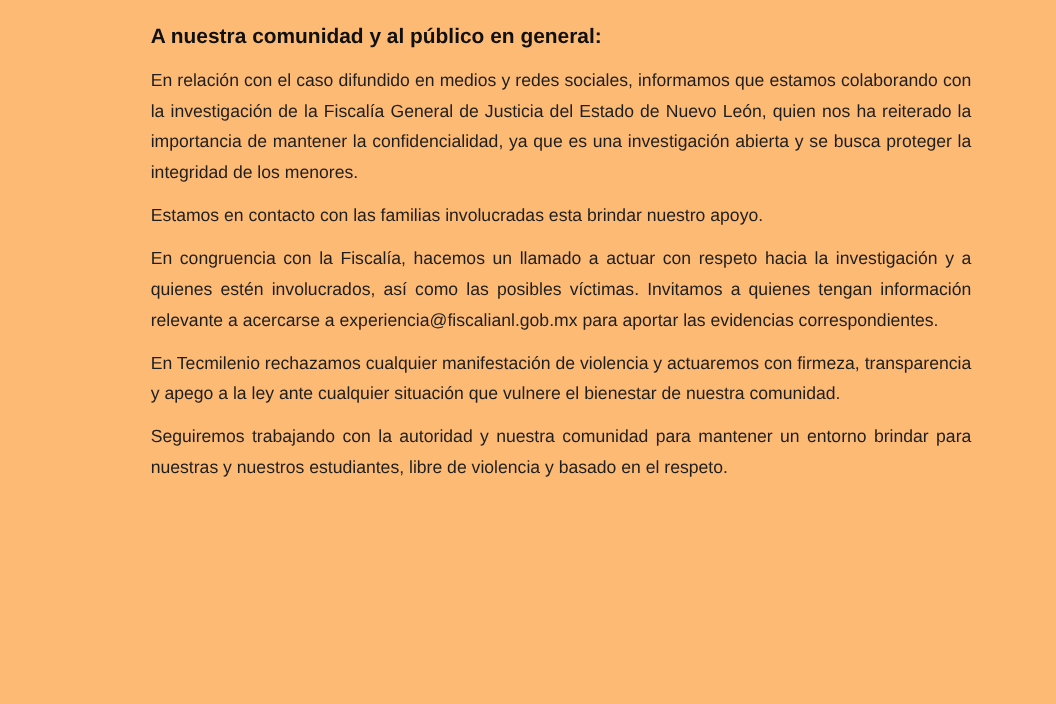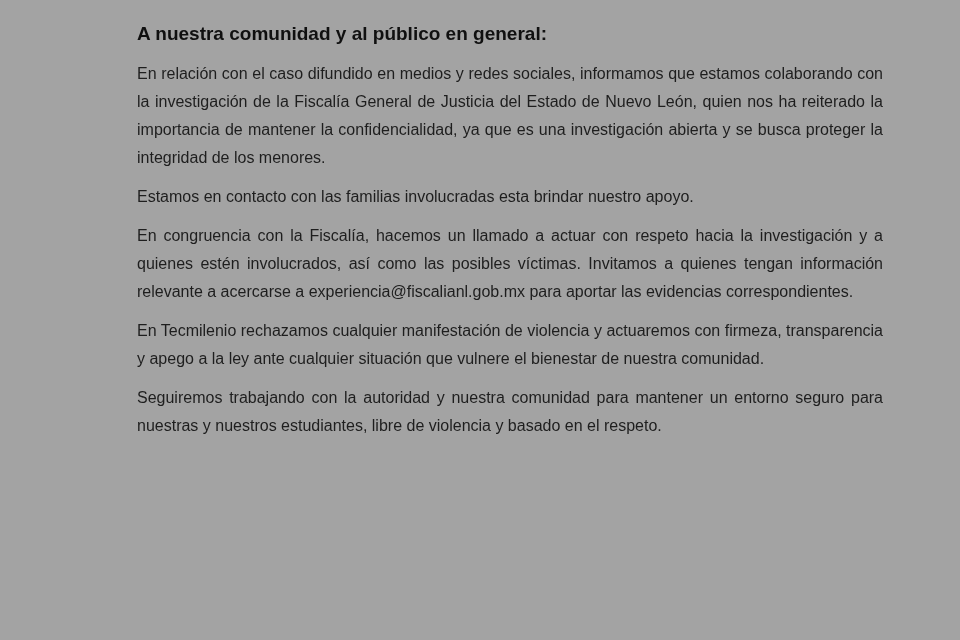--- a/index.html
+++ b/index.html
@@ -5,21 +5,21 @@
   html, body {
     margin: 0;
     padding: 0;
     background: #ffffff;
     font-family: "Liberation Sans", sans-serif;
   }
   .viewport {
     position: relative;
     width: 960px;
     height: 640px;
-    background: #a3a3a3;
+    background: #fdba74;
     overflow: hidden;
   }
   .doc {
     position: absolute;
     top: 20px;
     left: 137px;
     width: 746px;
   }
   .doc-title {
     font-size: 19px;
@@ -41,15 +41,15 @@
 </head>
 <body>
 
 <div class="viewport">
   <div class="doc">
     <h1 class="doc-title">A nuestra comunidad y al público en general:</h1>
     <p class="doc-paragraph">En relación con el caso difundido en medios y redes sociales, informamos que estamos colaborando con la investigación de la Fiscalía General de Justicia del Estado de Nuevo León, quien nos ha reiterado la importancia de mantener la confidencialidad, ya que es una investigación abierta y se busca proteger la integridad de los menores.</p>
     <p class="doc-paragraph">Estamos en contacto con las familias involucradas esta brindar nuestro apoyo.</p>
     <p class="doc-paragraph">En congruencia con la Fiscalía, hacemos un llamado a actuar con respeto hacia la investigación y a quienes estén involucrados, así como las posibles víctimas. Invitamos a quienes tengan información relevante a acercarse a experiencia@fiscalianl.gob.mx para aportar las evidencias correspondientes.</p>
     <p class="doc-paragraph">En Tecmilenio rechazamos cualquier manifestación de violencia y actuaremos con firmeza, transparencia y apego a la ley ante cualquier situación que vulnere el bienestar de nuestra comunidad.</p>
-    <p class="doc-paragraph">Seguiremos trabajando con la autoridad y nuestra comunidad para mantener un entorno seguro para nuestras y nuestros estudiantes, libre de violencia y basado en el respeto.</p>
+    <p class="doc-paragraph">Seguiremos trabajando con la autoridad y nuestra comunidad para mantener un entorno brindar para nuestras y nuestros estudiantes, libre de violencia y basado en el respeto.</p>
   </div>
 </div>
 
 </body></html>

